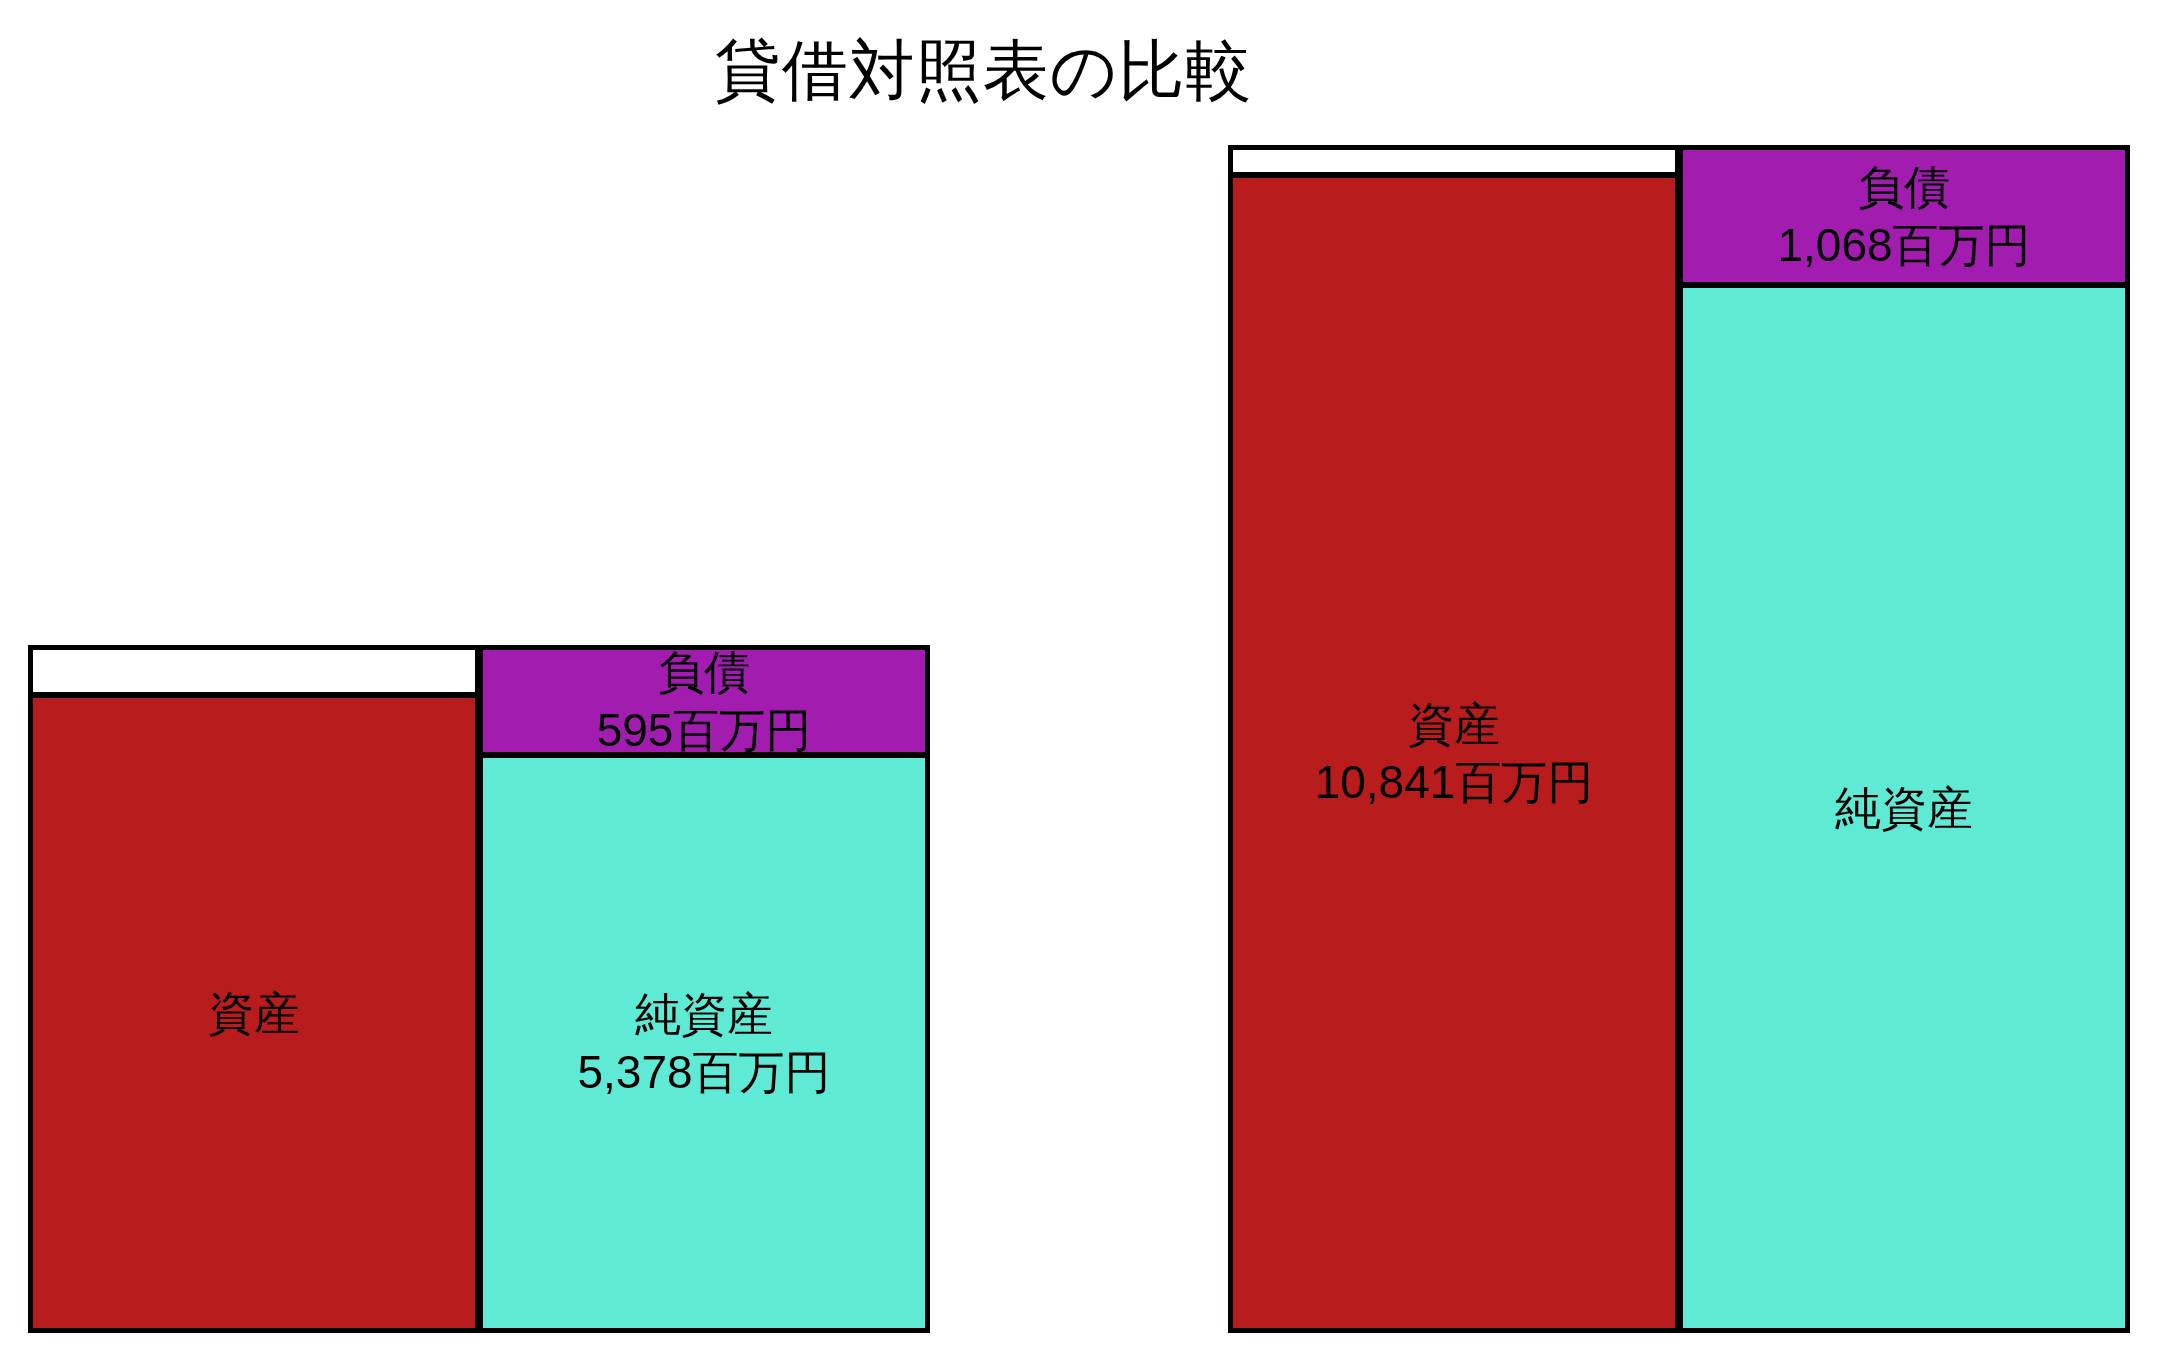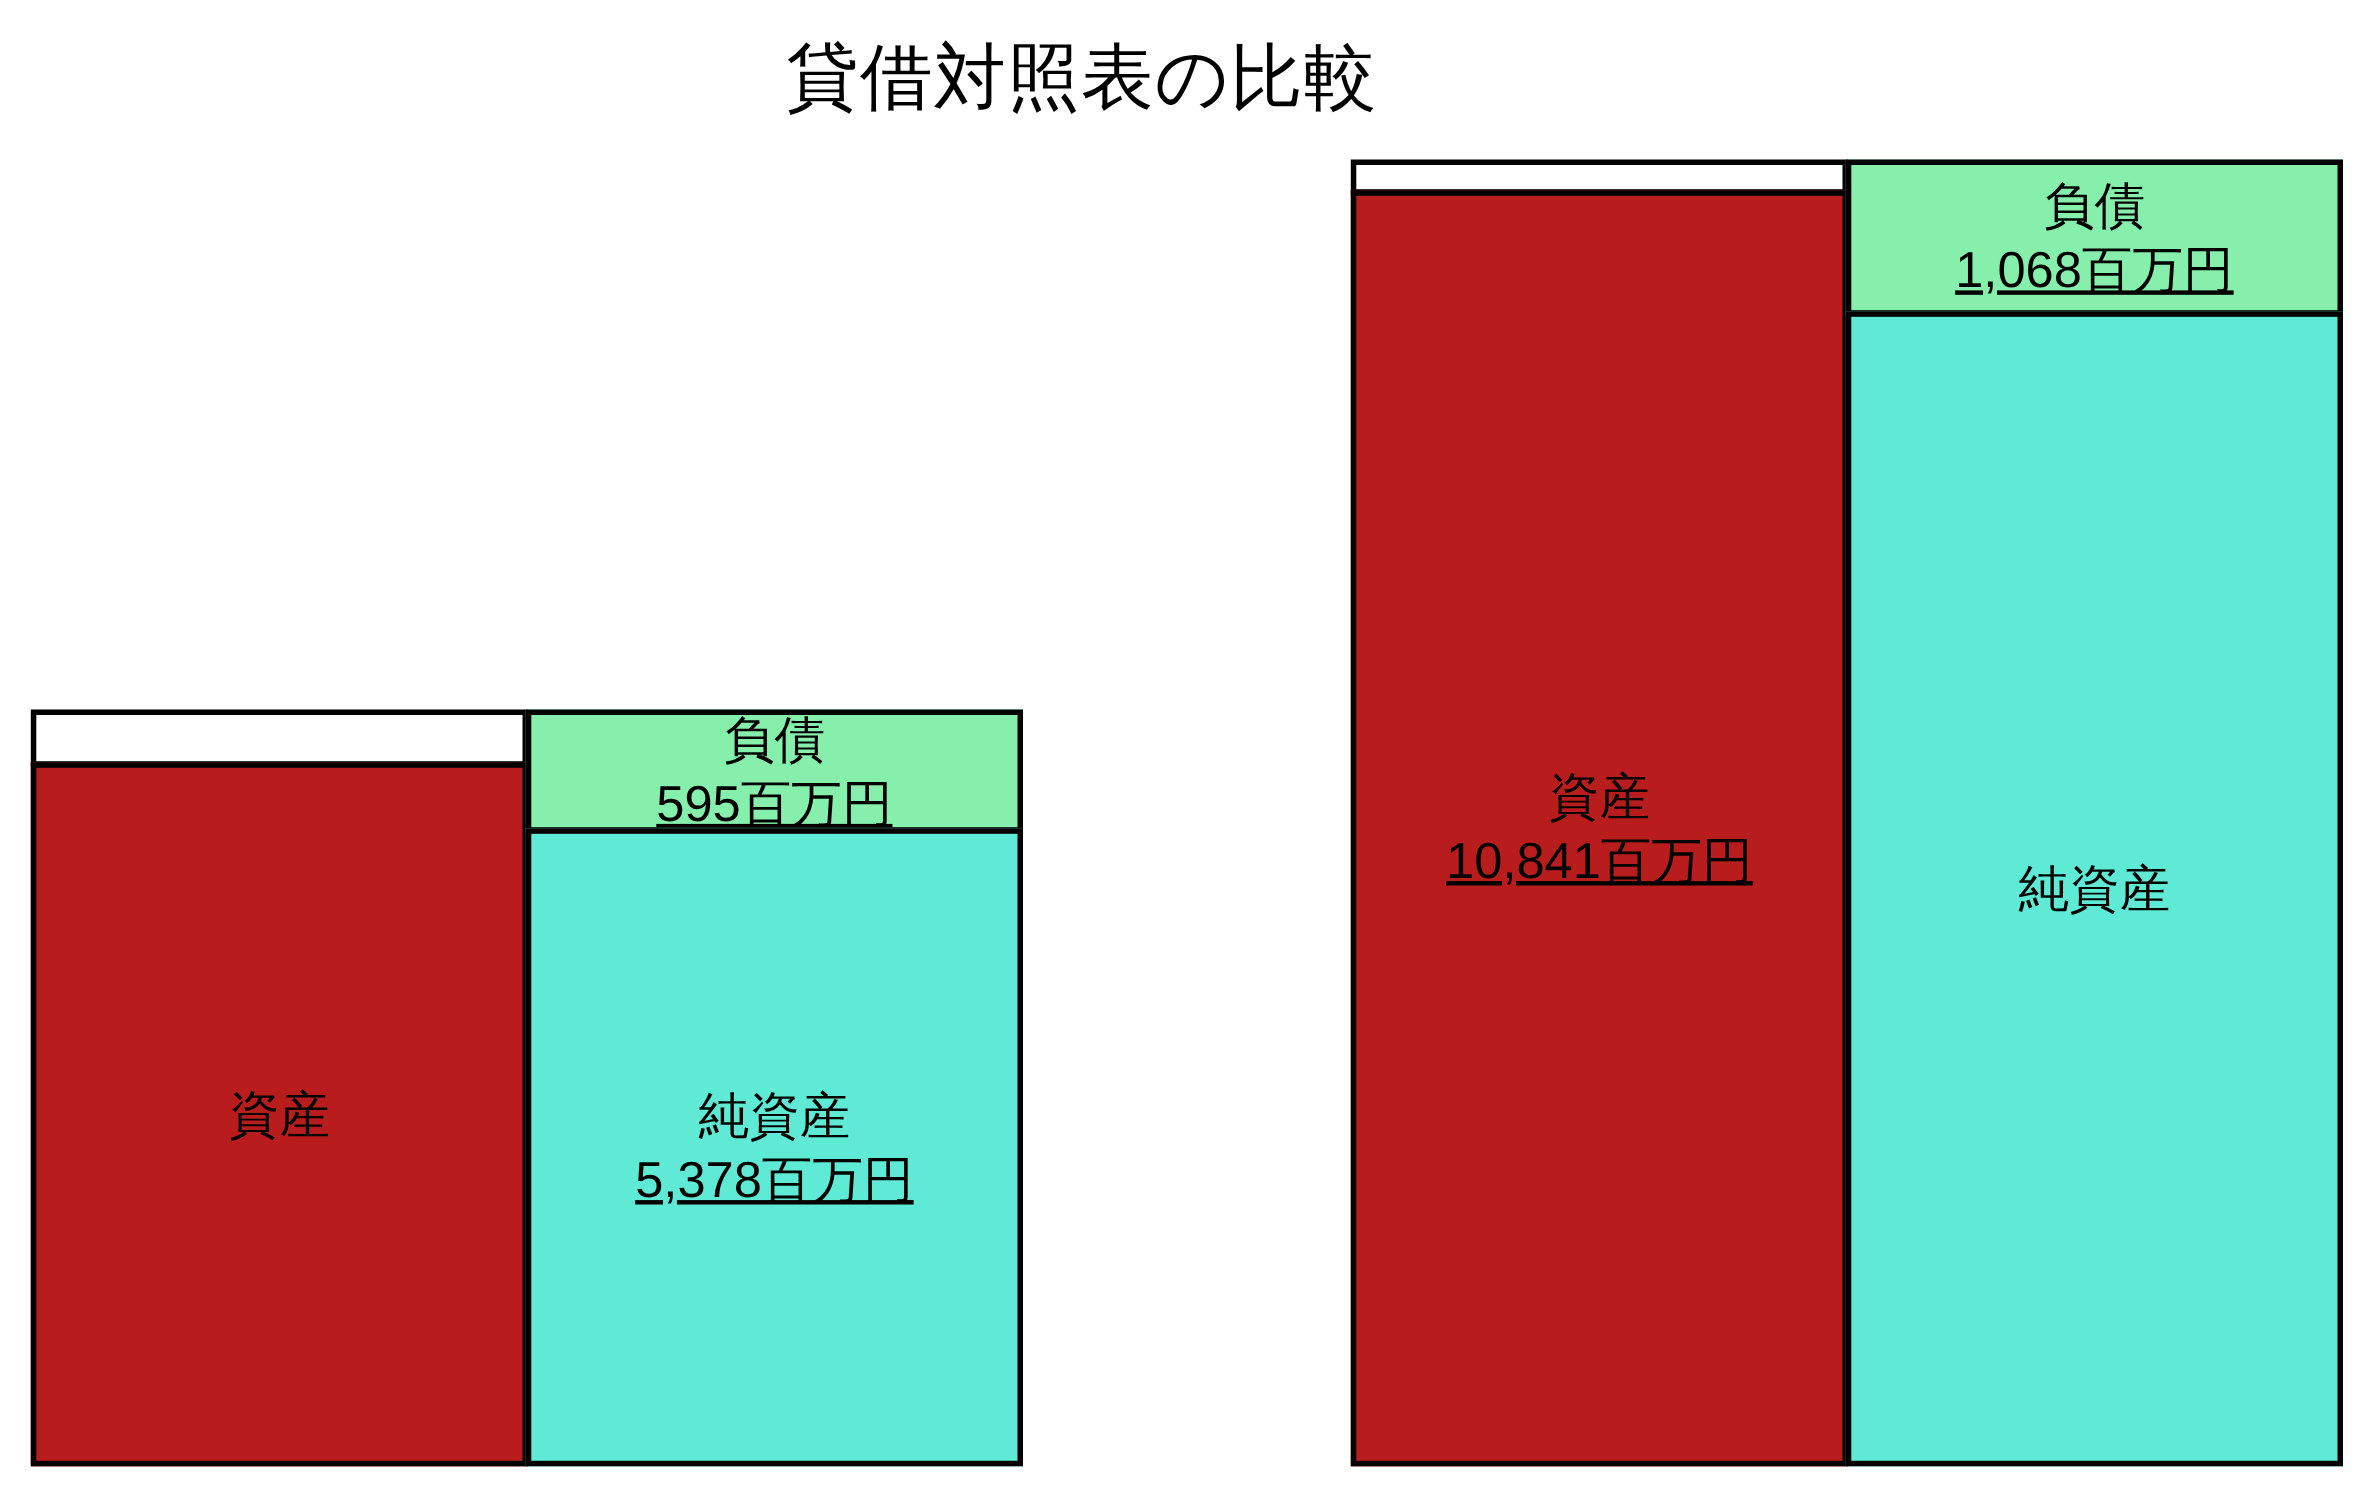--- a/index.html
+++ b/index.html
@@ -42,24 +42,23 @@
   }
   .cell-label {
     text-align: center;
     color: #000000;
     font-size: 46px;
     line-height: 58px;
     white-space: nowrap;
   }
   .cell-label .amount {
     display: block;
-    text-decoration: underline;
   }
   .cell-asset   { background: #b91c1c; }
-  .cell-liab    { background: #86efac; }
+  .cell-liab    { background: #a21caf; }
   .cell-net     { background: #5eead4; }
   .cell-gap     { background: #ffffff; }
   
   .liab-inner {
     position: absolute;
     left: 0;
     right: 0;
     top: 50%;
     transform: translateY(-50%);
     text-align: center;

